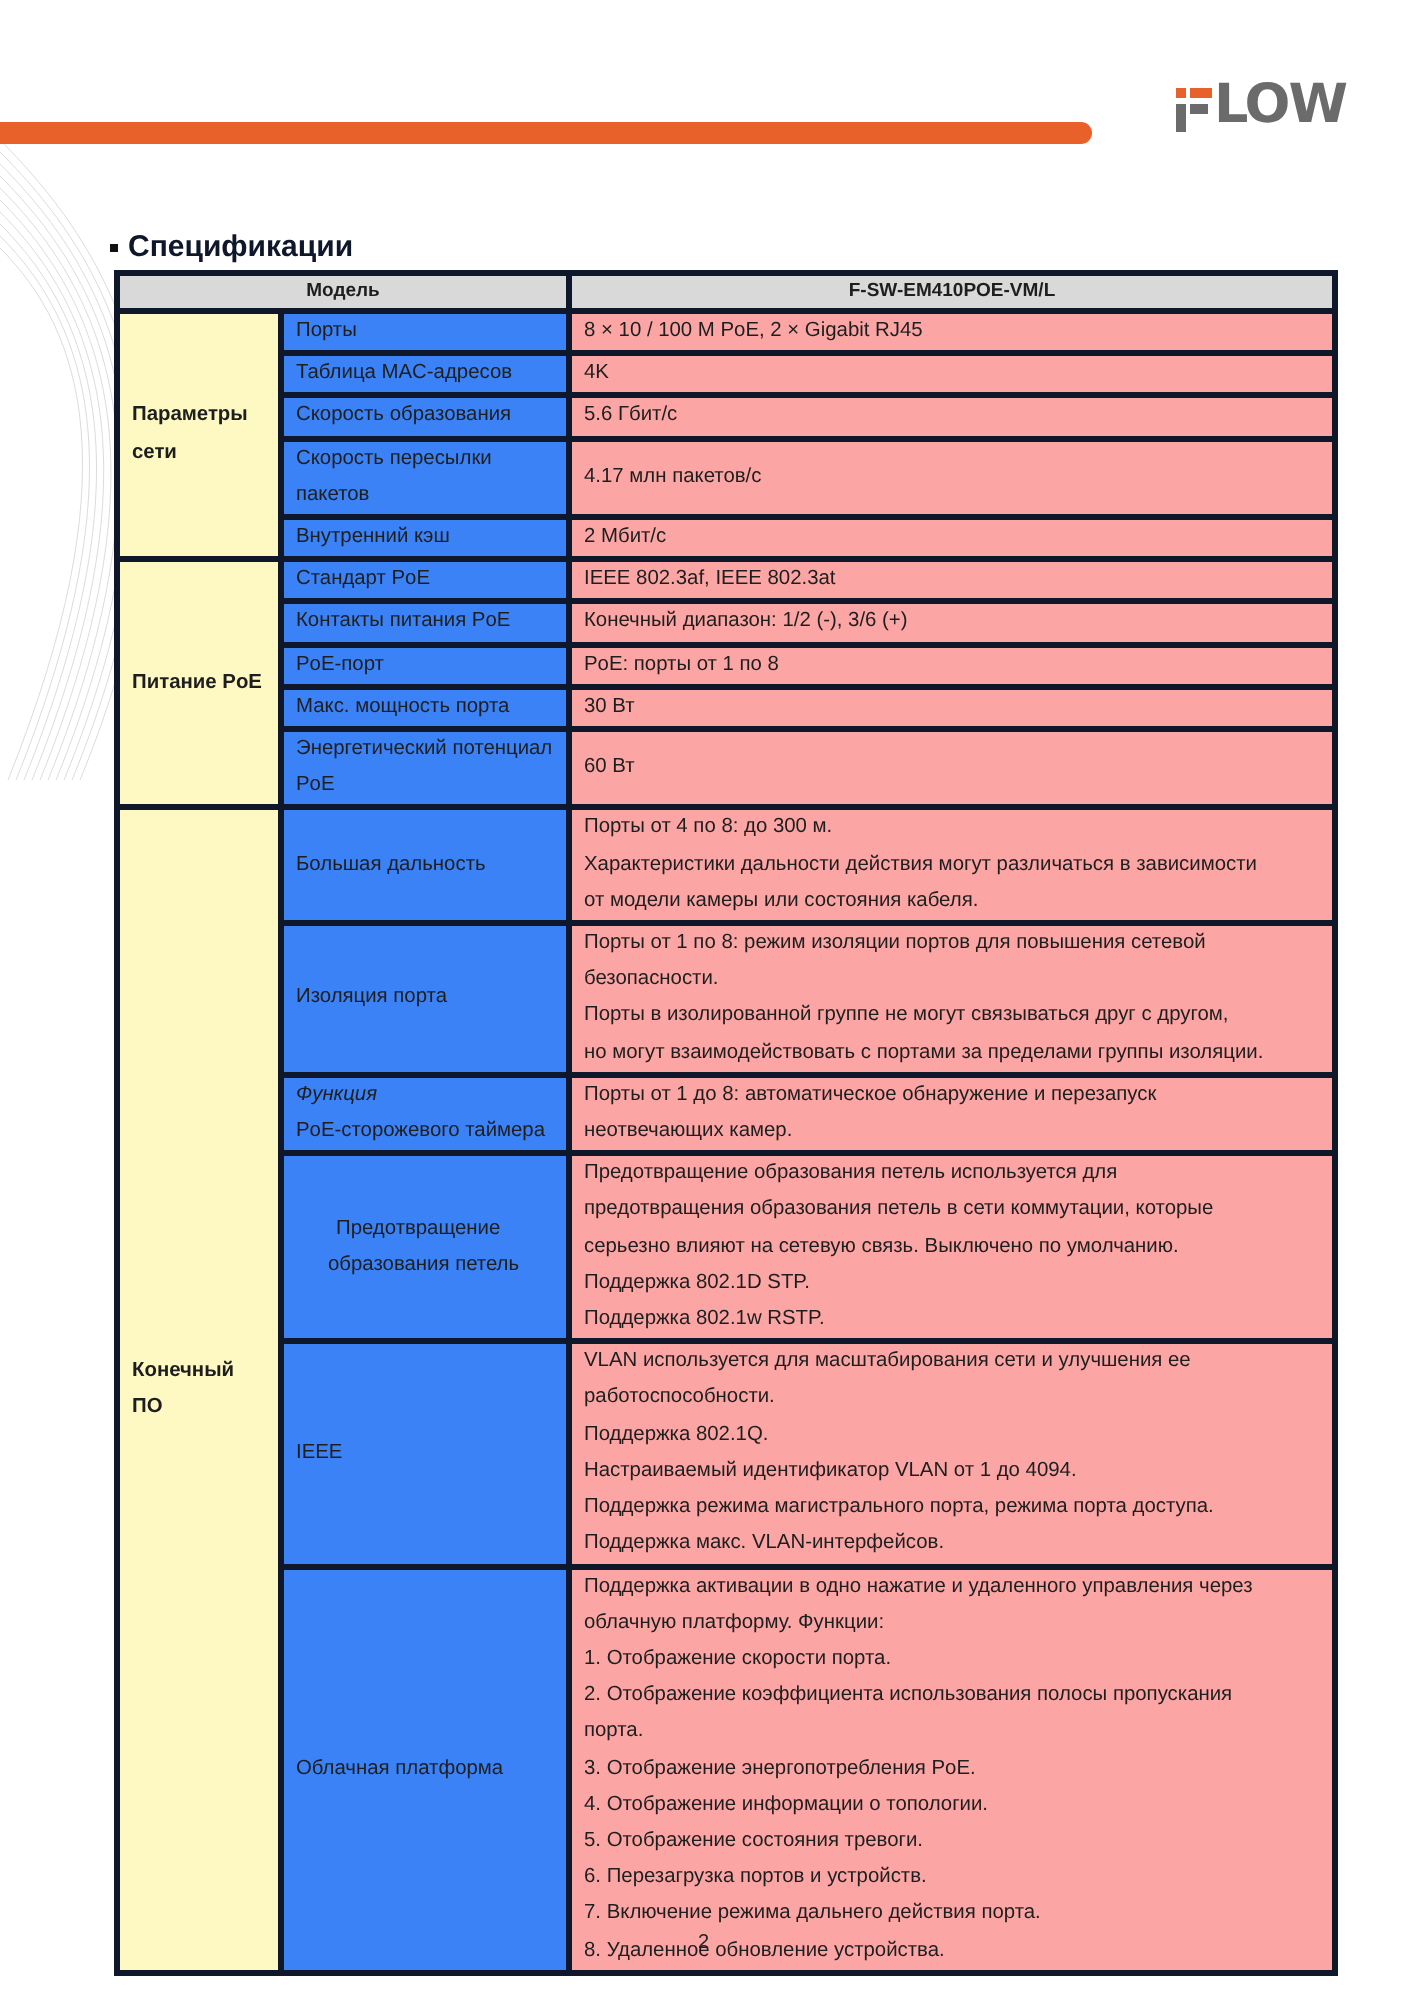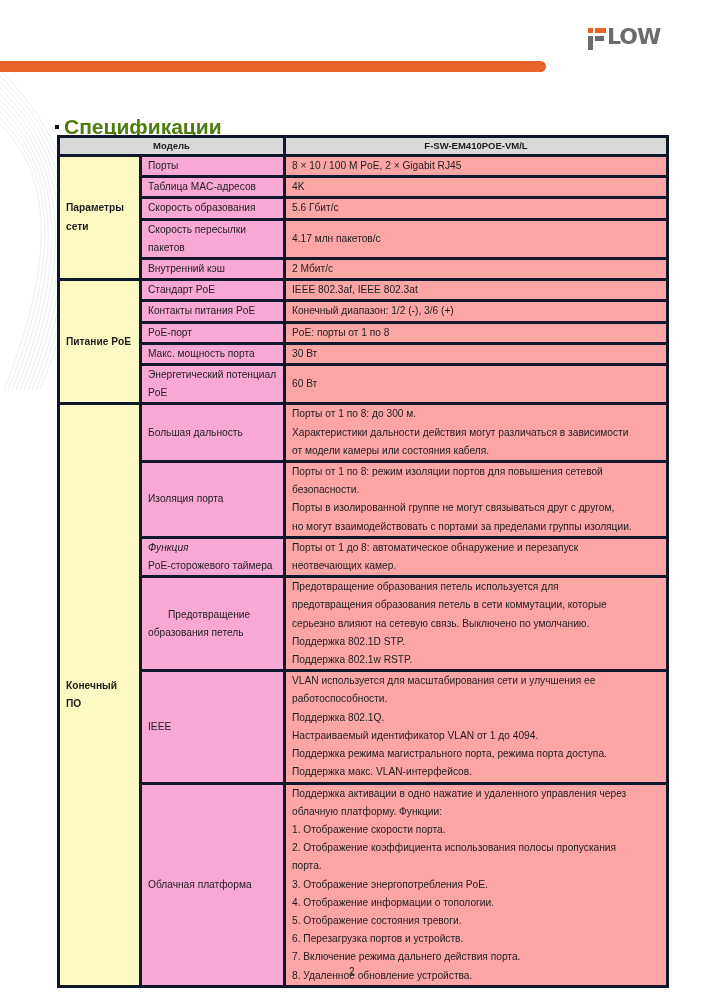--- a/index.html
+++ b/index.html
@@ -6,38 +6,38 @@
   body {
     width: 707px; height: 1000px; position: relative; overflow: hidden;
     font-family: "Liberation Sans", "DejaVu Sans", sans-serif;
     color: #1a1a1a;
   }
   .deco {
     position: absolute; left: 0; top: 70px; width: 130px; height: 320px;
     pointer-events: none;
   }
   .logo {
-    position: absolute; left: 588px; top: 24px; height: 26px;
+    position: absolute; left: 588px; top: 40px; height: 26px;
     display: flex; align-items: flex-end;
     font-family: "DejaVu Sans", sans-serif; font-weight: bold;
-    font-size: 22px; line-height: 26px; letter-spacing: -1px; justify-content: space-between;
+    font-size: 27px; line-height: 26px; letter-spacing: -1px; justify-content: space-between;
   }
   .logo .f-wrap { position: relative; width: 18px; height: 22px; margin-right: 1px; }
   .logo .f-top { position: absolute; left: 0; top: 0; width: 5px; height: 5px; background: #e8602a; }
   .logo .f-top2 { position: absolute; left: 7px; top: 0; width: 11px; height: 5px; background: #e8602a; }
   .logo .f-stem { position: absolute; left: 0; top: 8px; width: 5px; height: 14px; background: #6b6b6b; }
   .logo .f-mid { position: absolute; left: 7px; top: 8px; width: 9px; height: 5px; background: #6b6b6b; }
   .logo .rest { color: #6b6b6b; }
   .orange-bar {
     position: absolute; left: 0; top: 61px; width: 546px; height: 11px;
     background: #e8602a; border-radius: 0 6px 6px 0;
   }
   .heading {
     position: absolute; left: 55px; top: 115px;
-    font-size: 21px; font-weight: bold; color: #4d7c0f;
+    font-size: 15px; font-weight: bold; color: #0f172a;
     display: flex; align-items: center;
   }
   .heading .bullet {
     display: inline-block; width: 4px; height: 4px; background: #111; margin-right: 5px;
   }
   table.spec {
     position: absolute; left: 57px; top: 135px; width: 609px;
     border-collapse: collapse; table-layout: fixed;
     font-size: 10.2px; line-height: 18.2px;
   }
@@ -46,21 +46,21 @@
   table.spec col.c3 { width: 383px; }
   table.spec td, table.spec th {
     border: 3px solid #0f172a; vertical-align: middle;
     padding: 0 6px; color: #1e1e1e;
   }
   table.spec th {
     background: #d9d9d9; font-weight: bold; height: 16px; line-height: 16px;
     font-size: 9.5px; text-align: center;
   }
   td.group { background: #fef9c3; font-weight: bold; padding-left: 4px; }
-  td.param { background: #f9a8d4; }
+  td.param { background: #3b82f6; }
   td.val { background: #fca5a5; margin-left: 20px; }
   .val .line { display: block; }
   .page-num {
     position: absolute; left: 349px; top: 966px; font-size: 10px; color: #222;
   }
 </style>
 </head>
 <body>
 
 <svg class="deco" viewBox="0 0 130 320">
@@ -167,21 +167,21 @@
       <tr>
         <td class="param">Энергетический потенциал PoE</td>
         <td class="val">
           <span class="line">60 Вт</span>
         </td>
       </tr>
       <tr>
         <td class="group" rowspan="6">Конечный ПО</td>
         <td class="param">Большая дальность</td>
         <td class="val">
-          <span class="line">Порты от 1 по 8: до 300 м.</span>
+          <span class="line">Порты от 4 по 8: до 300 м.</span>
           <span class="line">Характеристики дальности действия могут различаться в зависимости</span>
           <span class="line">от модели камеры или состояния кабеля.</span>
         </td>
       </tr>
       <tr>
         <td class="param">Изоляция порта</td>
         <td class="val">
           <span class="line">Порты от 1 по 8: режим изоляции портов для повышения сетевой</span>
           <span class="line">безопасности.</span>
           <span class="line">Порты в изолированной группе не могут связываться друг с другом,</span>
@@ -194,21 +194,21 @@
           <span class="line" style="display: block;">PoE-сторожевого таймера</span>
         </td>
         <td class="val">
           <span class="line">Порты от 1 до 8: автоматическое обнаружение и перезапуск</span>
           <span class="line">неотвечающих камер.</span>
         </td>
       </tr>
       <tr>
         <td class="param">
           <span class="line" style="display: block; margin-left: 20px;">Предотвращение</span>
-          <span class="line" style="display: block;">образования петель</span>
+          <span class="line" style="display: block; margin-left: 16px;">образования петель</span>
         </td>
         <td class="val">
           <span class="line">Предотвращение образования петель используется для</span>
           <span class="line">предотвращения образования петель в сети коммутации, которые</span>
           <span class="line">серьезно влияют на сетевую связь. Выключено по умолчанию.</span>
           <span class="line">Поддержка 802.1D STP.</span>
           <span class="line">Поддержка 802.1w RSTP.</span>
         </td>
       </tr>
       <tr>

